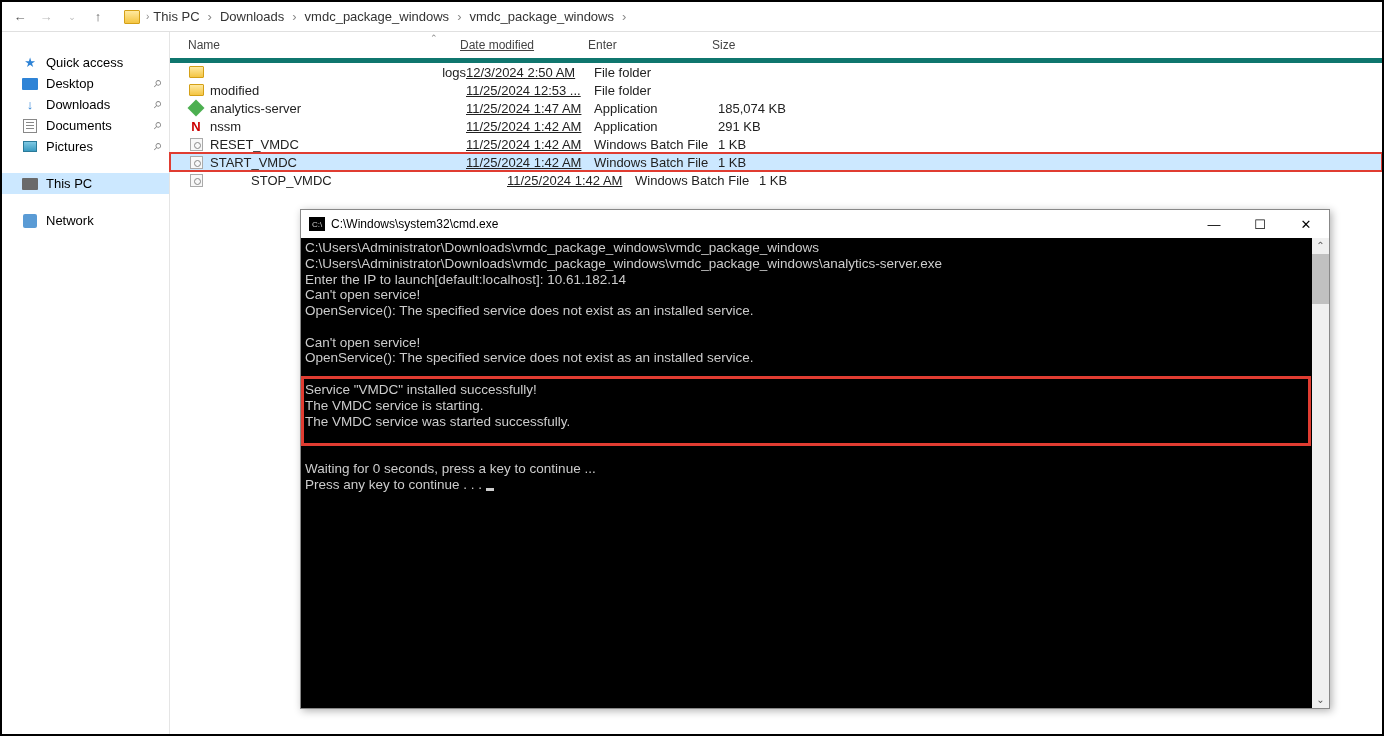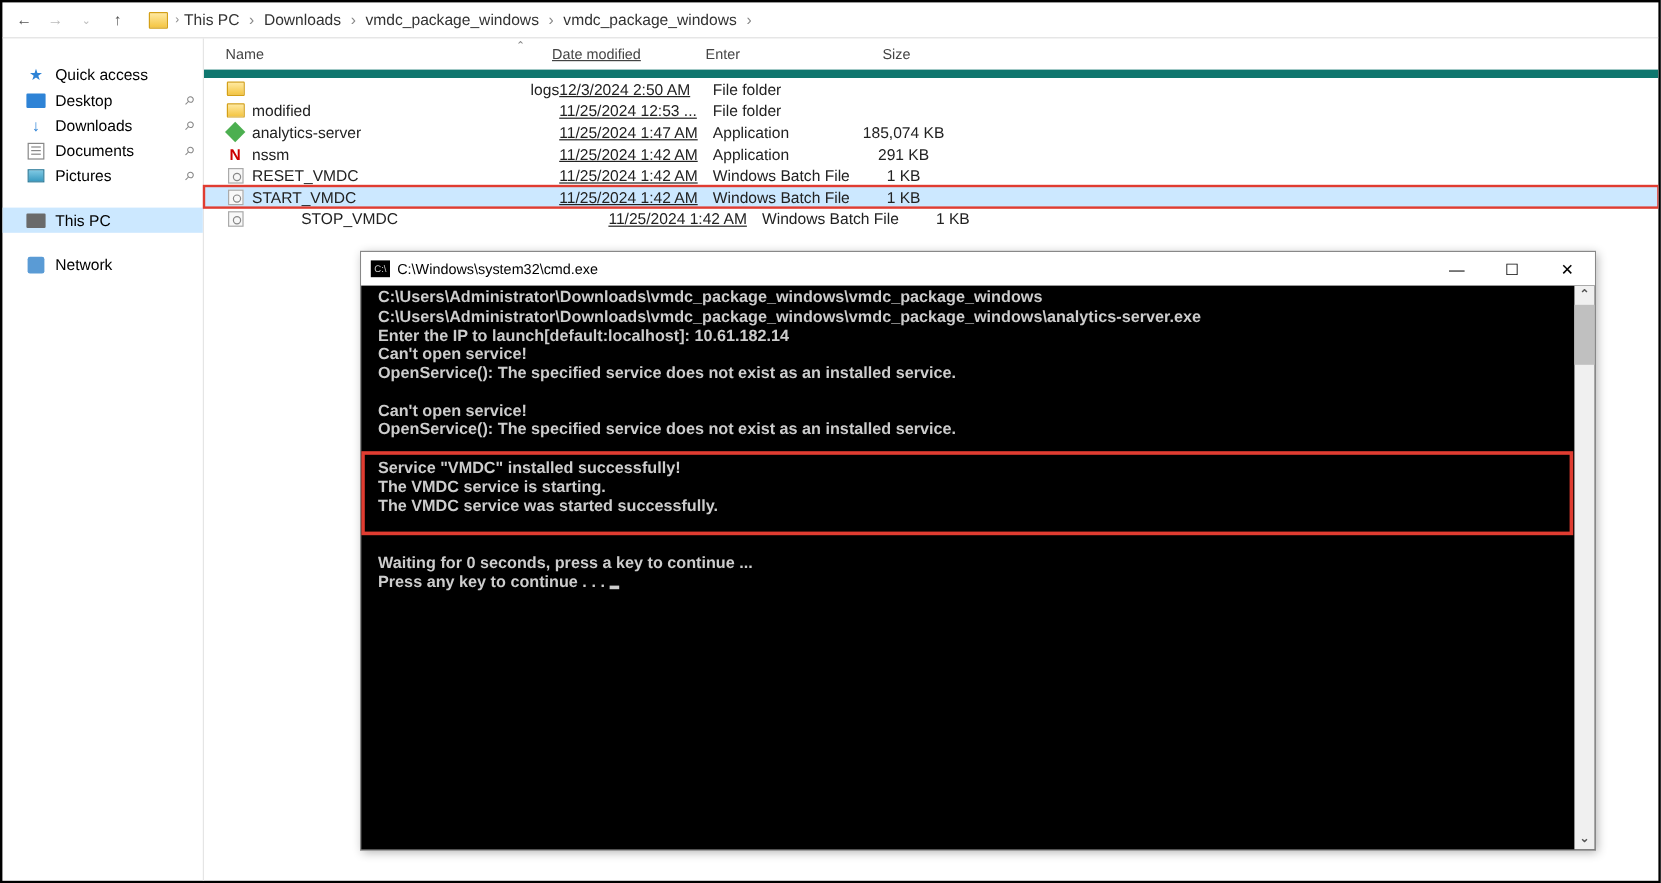--- a/index.html
+++ b/index.html
@@ -20,42 +20,42 @@
 .side-group { margin-bottom: 16px; }
 .ic-quick { color: #2e83d6; }
 .ic-desk { width:16px; height:12px; background:#2e83d6; border-radius:1px; }
 .ic-down { color:#2e83d6; font-weight:bold; }
 .ic-docs { width:14px; height:14px; background:#fff; border:1px solid #888; position:relative; }
 .ic-docs::after{content:"";position:absolute;top:2px;left:2px;right:2px;height:1px;background:#888;box-shadow:0 3px 0 #888,0 6px 0 #888;}
 .ic-pics { width:14px; height:11px; background:linear-gradient(#7ec8e3,#3a9bc1); border:1px solid #2a7a99;}
 .ic-pc { width:16px; height:12px; background:#6a6a6a; border-radius:1px; }
 .ic-net { width:14px; height:14px; background:#5a9bd5; border-radius:2px; }
 .filepane { flex: 1; position: relative; }
-.headers { display: flex; padding: 6px 0 6px 18px; font-size: 12px; color: #444; border-bottom: 7px solid #0f766e; }
+.headers { display: flex; padding: 6px 0 6px 18px; font-size: 12px; color: #444; border-bottom: 5px solid #0f766e; }
 .col-name { width: 272px; }
 .col-date { width: 128px; text-decoration: underline; }
 .col-type { width: 124px; }
-.col-size { width: 80px; text-align: center; padding-right: 10px; }
+.col-size { width: 80px; text-align: left; padding-right: 10px; }
 .sort-arrow { color: #888; font-size: 9px; margin-left: 110px; position: absolute; }
 .row { display: flex; align-items: center; padding: 1px 0 1px 18px; font-size: 13px; color: #222; cursor: pointer; }
 .row.sel { background: #cce8ff; }
 .row.highlight { outline: 2px solid #e03c31; outline-offset: -1px; }
 .file-ic { width: 16px; height: 16px; margin-right: 6px; display: inline-flex; align-items: center; justify-content: center; }
 .fi-folder { background: linear-gradient(#ffe9a0,#f4c542); border:1px solid #d4a017; width:15px; height:12px; border-radius:1px;}
 .fi-app { background:#4caf50; width:12px; height:12px; transform:rotate(45deg);}
 .fi-doc { width:12px; height:15px; background:#fff; border:1px solid #999;}
 .fi-n { color:#c00; font-weight:bold; font-size:13px; }
 .fi-bat { width:13px; height:13px; border:1px solid #aaa; background:#f8f8f8; position:relative;}
 .fi-bat::after{content:"";position:absolute;top:3px;left:3px;width:5px;height:5px;border:1px solid #888;border-radius:50%;}
 .cmd-window { position: absolute; left: 298px; top: 207px; width: 1030px; height: 500px; background: #fff; border: 1px solid #888; box-shadow: 2px 2px 8px rgba(0,0,0,0.3); }
 .cmd-title { height: 28px; display: flex; align-items: center; background: #fff; padding-left: 8px; font-size: 12px; }
 .cmd-ic { width: 16px; height: 14px; background: #000; margin-right: 6px; display: inline-flex; align-items:center; justify-content:center; color:#ccc; font-size:8px; }
 .cmd-controls { margin-left: auto; display: flex; }
 .cmd-ctl { width: 46px; height: 28px; display: flex; align-items: center; justify-content: center; font-size: 13px; cursor: pointer; }
-.cmd-body { position: relative; height: calc(100% - 28px); background: #000; color: #ccc; font-family: Consolas, monospace; font-size: 13.5px; line-height: 1.17; padding: 2px 14px; white-space: pre; overflow: hidden; font-weight: bold; }
+.cmd-body { position: relative; height: calc(100% - 28px); background: #000; color: #ccc; font-family: Consolas, monospace; font-size: 13.5px; line-height: 1.17; padding: 2px 4px; white-space: pre; overflow: hidden; }
 .cmd-scroll { position:absolute; right:0; top:0; bottom:0; width:17px; background:#f0f0f0; }
 .cmd-thumb { position:absolute; top:0; left:0; right:0; height:50px; background:#c0c0c0; }
 .cmd-sarrow { position:absolute; left:0; right:0; height:16px; color:#555; font-size:10px; display:flex; align-items:center; justify-content:center;}
 .cmd-highlight { position:absolute; left:0px; right:18px; border: 3px solid #e03c31; pointer-events:none; }
 .cursor { display:inline-block; width:8px; height:3px; background:#ccc; vertical-align:bottom; margin-bottom:2px;}
 </style>
 </head>
 <body>
 
 <div class="toolbar">

